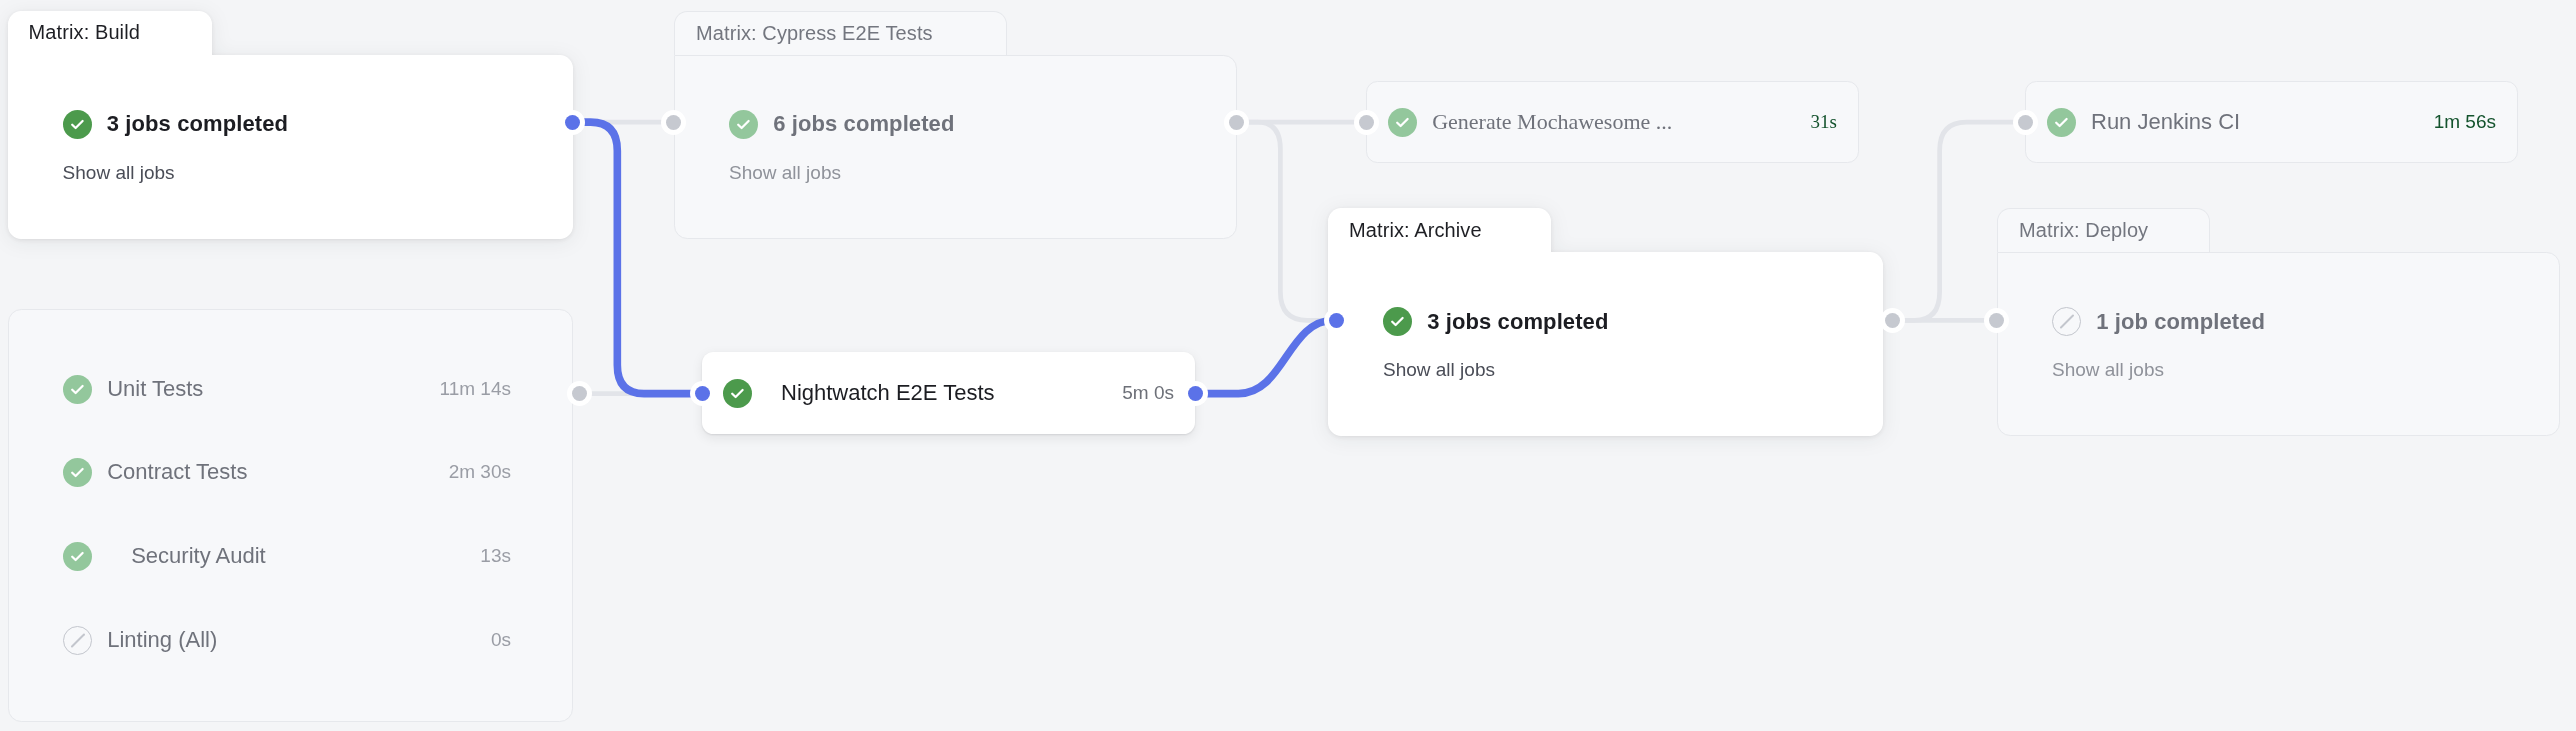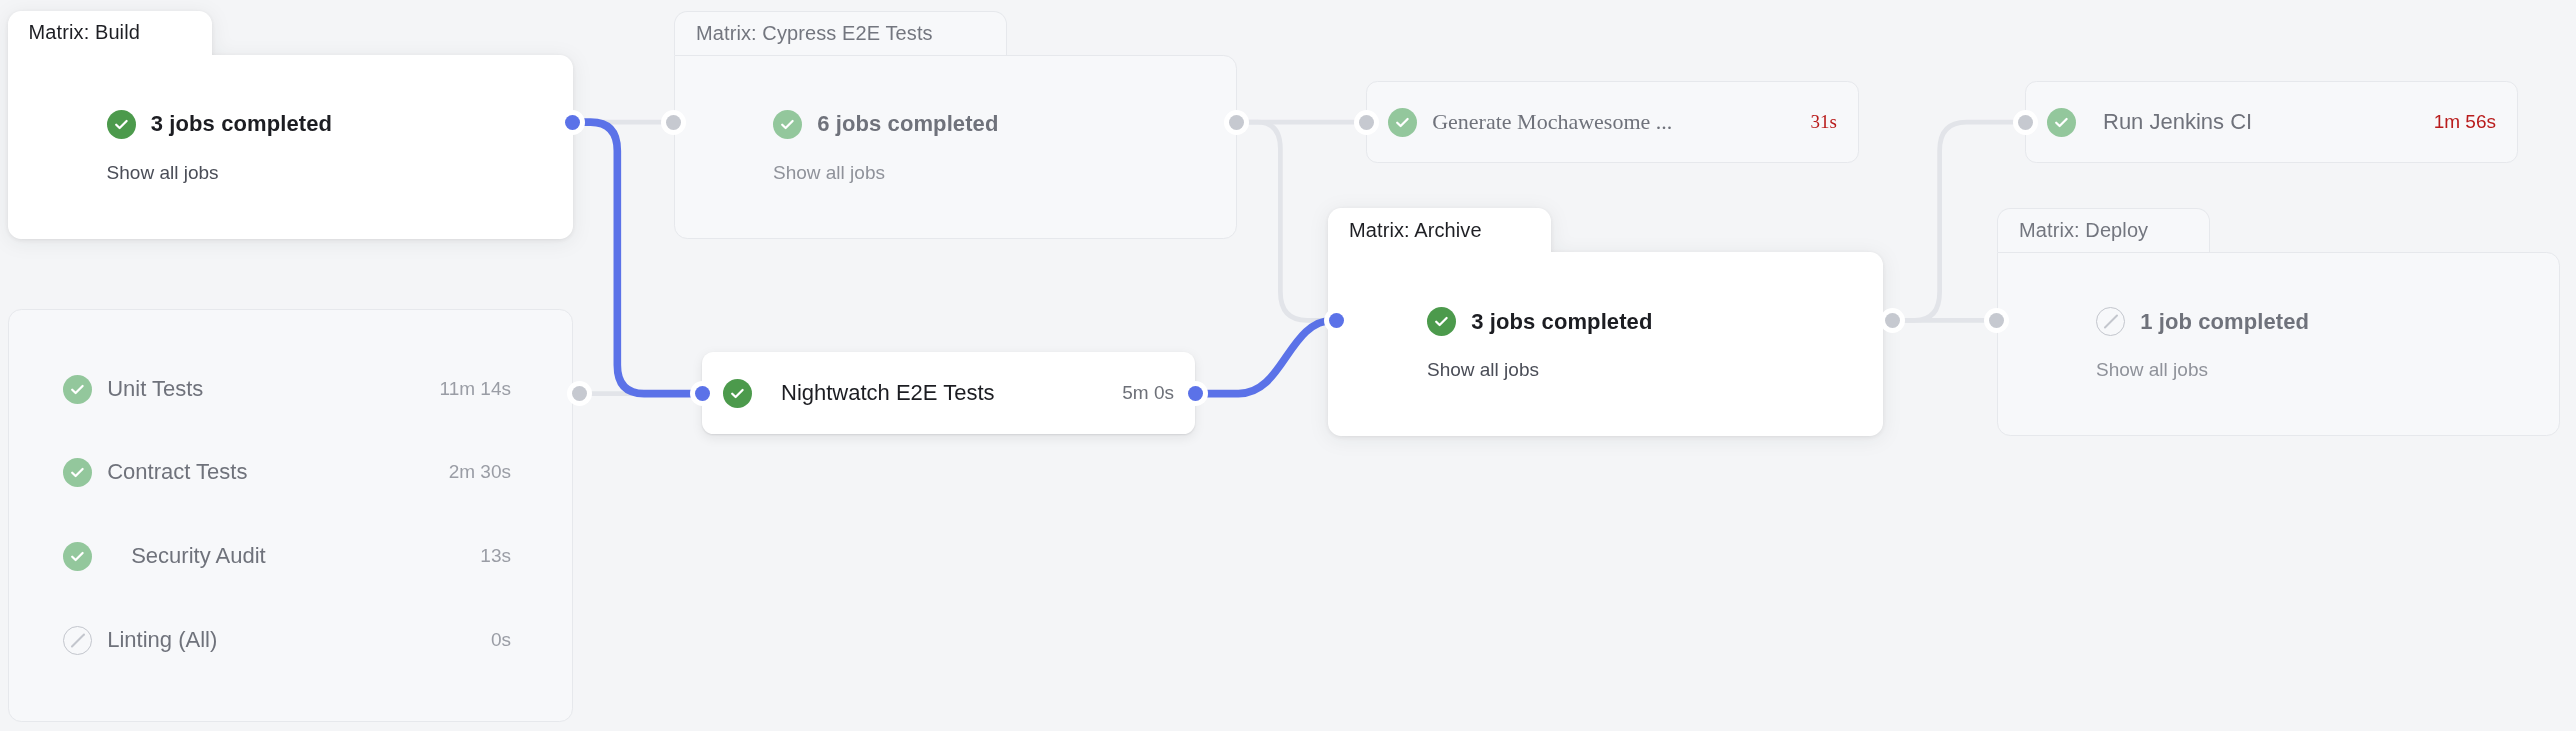--- a/index.html
+++ b/index.html
@@ -24,21 +24,21 @@
   .group .body{
     position:absolute;left:0;top:44px;right:0;bottom:0;
     border-radius:0 13.3px 13.3px 13.3px;box-sizing:border-box;
   }
   .group.active .tab{background:#ffffff;color:#1e1f24;}
   .group.active .body{background:#ffffff;}
   .group.dim .tab{background:#f7f8fa;color:#73767f;border:1px solid #e6e8ec;border-bottom:none;}
   .group.dim .body{background:#f7f8fa;border:1px solid #e6e8ec;}
   .group.active{filter:drop-shadow(0 1px 1.9px rgba(20,22,30,.08)) drop-shadow(0 3.8px 9.5px rgba(20,22,30,.07));padding-left:40px;}
 
-  .grow{position:absolute;display:flex;align-items:center;margin-left:44px;}
+  .grow{position:absolute;display:flex;align-items:center;}
   .status-line{display:flex;align-items:center;gap:15.2px;}
   .status-text{font-size:22px;font-weight:700;letter-spacing:0.1px;white-space:nowrap;}
   .group.active .status-text{color:#1c1d22;}
   .group.dim .status-text{color:#6f727b;}
   .showall{font-size:19px;white-space:nowrap;}
   .group.active .showall{color:#4a4d57;}
   .group.dim .showall{color:#8f929a;}
 
   
   .node{
@@ -46,21 +46,21 @@
     display:flex;align-items:center;padding:0 21px;
   }
   .node.active{background:#ffffff;
     box-shadow:0 1px 1.9px rgba(20,22,30,.10),0 3.8px 11.4px rgba(20,22,30,.08);}
   .node.dim{background:#f7f8fa;border:1px solid #e6e8ec;}
   .node .label{font-size:22px;white-space:nowrap;overflow:hidden;text-overflow:ellipsis;}
   .node.active .label{color:#1c1d22;font-weight:400;}
   .node.dim .label{color:#6f727b;}
   .node .dur{margin-left:auto;font-size:19px;white-space:nowrap;padding-left:17px;}
   .node.active .dur{color:#6d7078;}
-  .node.dim .dur{color:#b91c1c;}
+  .node.dim .dur{color:#14532d;}
 
   
   .row{position:absolute;display:flex;align-items:center;box-sizing:border-box;}
   .row .label{font-size:22px;color:#6f727b;white-space:nowrap;text-align:center;}
   .row .dur{margin-left:auto;font-size:19px;color:#9a9da5;white-space:nowrap;}
 
   
   .ico{width:29px;height:29px;flex:0 0 29px;border-radius:50%;
        display:flex;align-items:center;justify-content:center;box-sizing:border-box;}
   .ico.ok-strong{background:#4c9a4c;}
@@ -246,21 +246,21 @@
   <div class="handle" style="left:1880px;top:308px;">
       <i></i>
     </div>
 
   <div class="node dim" style="left:2025px;top:81px;width:493px;height:82px;">
     <span class="ico ok-mute">
       <svg width="17" height="17" viewBox="0 0 18 18">
           <path d="M3.4 9.3 L7 12.7 L14.4 5.3" stroke="#ffffff" stroke-width="2.4" fill="none" stroke-linecap="round" stroke-linejoin="round"></path>
         </svg>
     </span>
-    <span class="label" style="margin-left:27px;">Run Jenkins CI</span>
+    <span class="label" style="margin-left:15px;">Run Jenkins CI</span>
     <span class="dur">1m 56s</span>
   </div>
   <div class="handle" style="left:2013px;top:110px;">
       <i></i>
     </div>
 
   <div class="group dim" style="left:1997px;top:208px;width:563px;height:228px;">
     <div class="tab" style="width:213px;">
       <span>Matrix: Deploy</span>
     </div>

